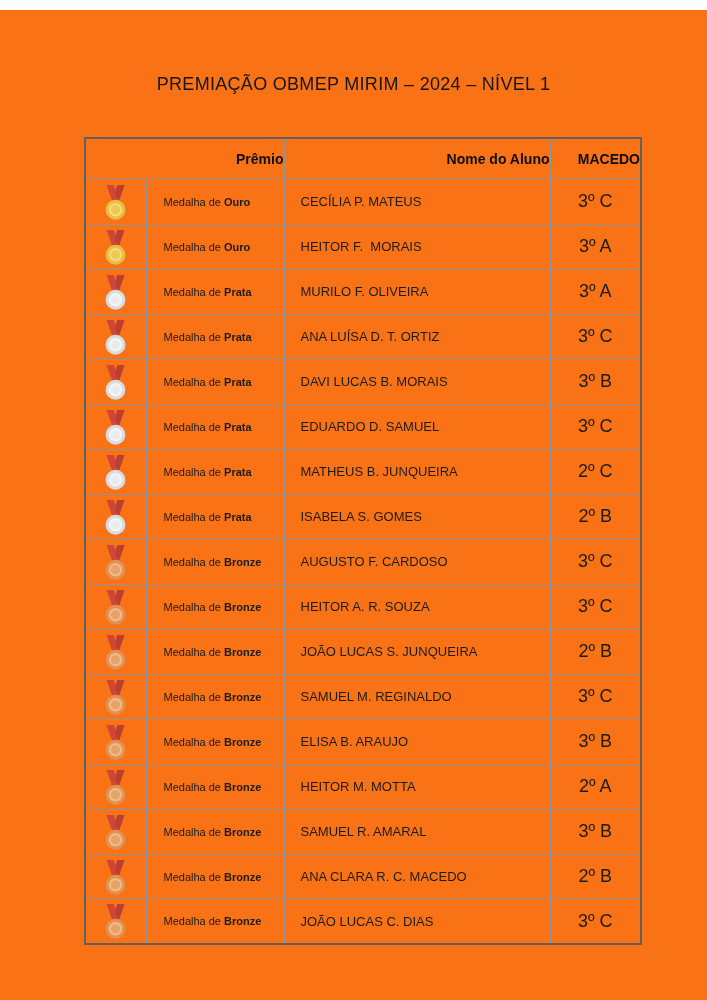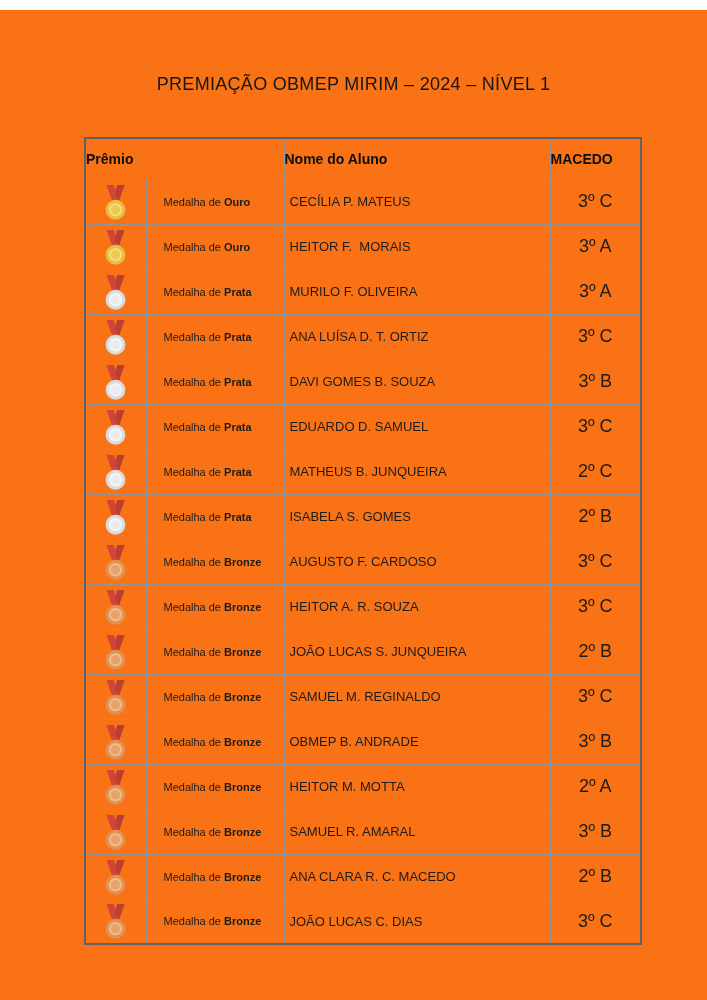--- a/index.html
+++ b/index.html
@@ -35,35 +35,35 @@
     border: 2px solid #616161;
   }
   table.awards th, table.awards td {
     border: 1px solid #949494;
     vertical-align: middle;
   }
   thead tr { height: 41px; }
   th {
     font-size: 14px;
     font-weight: 700;
-    text-align: left;
+    text-align: right;
     color: #0e0e0e;
   }
   tbody tr { height: 45px; }
   .cell-icon { text-align: center; }
   .medal { display: block; margin: 2px auto 0 auto; }
   .cell-medal {
     font-size: 11px;
     padding-left: 17px;
     color: #1c1c1c;
   }
   .cell-medal b { font-weight: 700; }
   .cell-name {
     font-size: 13px;
-    padding-left: 5px;
+    padding-left: 16px;
     color: #1c1c1c;
     white-space: pre-wrap;
   }
   .cell-turma {
     font-size: 18px;
     text-align: center;
     color: #1c1c1c;
   }
 </style>
 </head>
@@ -142,21 +142,21 @@
         <tr class="award-row">
     <td class="cell-icon">
       <svg class="medal" viewBox="0 0 30 42" width="27" height="38" aria-hidden="true">
         <path class="ribbon" d="M5,1 L13,1 L15,6.5 L17,1 L25,1 L19,18 L11,18 Z" fill="#cf4637"></path>
         <path class="ribbon-right" d="M17,1 L25,1 L19,18 L14.6,12.5 Z" fill="#bb3f31"></path>
         <circle class="medal-outer" cx="15" cy="28.5" r="11" fill="#d9dcdf"></circle>
         <circle class="medal-inner" cx="15" cy="28.5" r="6.3" stroke-width="2.6" fill="#e9ebed" stroke="#f2f4f5"></circle>
       </svg>
     </td>
     <td class="cell-medal"><span>Medalha de </span><b>Prata</b></td>
-    <td class="cell-name">DAVI GOMES B. SOUZA</td>
+    <td class="cell-name">DAVI LUCAS B. MORAIS</td>
     <td class="cell-turma">3º B</td>
   </tr>
         <tr class="award-row">
     <td class="cell-icon">
       <svg class="medal" viewBox="0 0 30 42" width="27" height="38" aria-hidden="true">
         <path class="ribbon" d="M5,1 L13,1 L15,6.5 L17,1 L25,1 L19,18 L11,18 Z" fill="#cf4637"></path>
         <path class="ribbon-right" d="M17,1 L25,1 L19,18 L14.6,12.5 Z" fill="#bb3f31"></path>
         <circle class="medal-outer" cx="15" cy="28.5" r="11" fill="#d9dcdf"></circle>
         <circle class="medal-inner" cx="15" cy="28.5" r="6.3" stroke-width="2.6" fill="#e9ebed" stroke="#f2f4f5"></circle>
       </svg>
@@ -246,21 +246,21 @@
         <tr class="award-row">
     <td class="cell-icon">
       <svg class="medal" viewBox="0 0 30 42" width="27" height="38" aria-hidden="true">
         <path class="ribbon" d="M5,1 L13,1 L15,6.5 L17,1 L25,1 L19,18 L11,18 Z" fill="#cf4637"></path>
         <path class="ribbon-right" d="M17,1 L25,1 L19,18 L14.6,12.5 Z" fill="#bb3f31"></path>
         <circle class="medal-outer" cx="15" cy="28.5" r="11" fill="#e29150"></circle>
         <circle class="medal-inner" cx="15" cy="28.5" r="6.3" stroke-width="2.6" fill="#e6a268" stroke="#efba89"></circle>
       </svg>
     </td>
     <td class="cell-medal"><span>Medalha de </span><b>Bronze</b></td>
-    <td class="cell-name">OBMEP B. ANDRADE</td>
+    <td class="cell-name">ELISA B. ARAUJO</td>
     <td class="cell-turma">3º B</td>
   </tr>
         <tr class="award-row">
     <td class="cell-icon">
       <svg class="medal" viewBox="0 0 30 42" width="27" height="38" aria-hidden="true">
         <path class="ribbon" d="M5,1 L13,1 L15,6.5 L17,1 L25,1 L19,18 L11,18 Z" fill="#cf4637"></path>
         <path class="ribbon-right" d="M17,1 L25,1 L19,18 L14.6,12.5 Z" fill="#bb3f31"></path>
         <circle class="medal-outer" cx="15" cy="28.5" r="11" fill="#e29150"></circle>
         <circle class="medal-inner" cx="15" cy="28.5" r="6.3" stroke-width="2.6" fill="#e6a268" stroke="#efba89"></circle>
       </svg>

